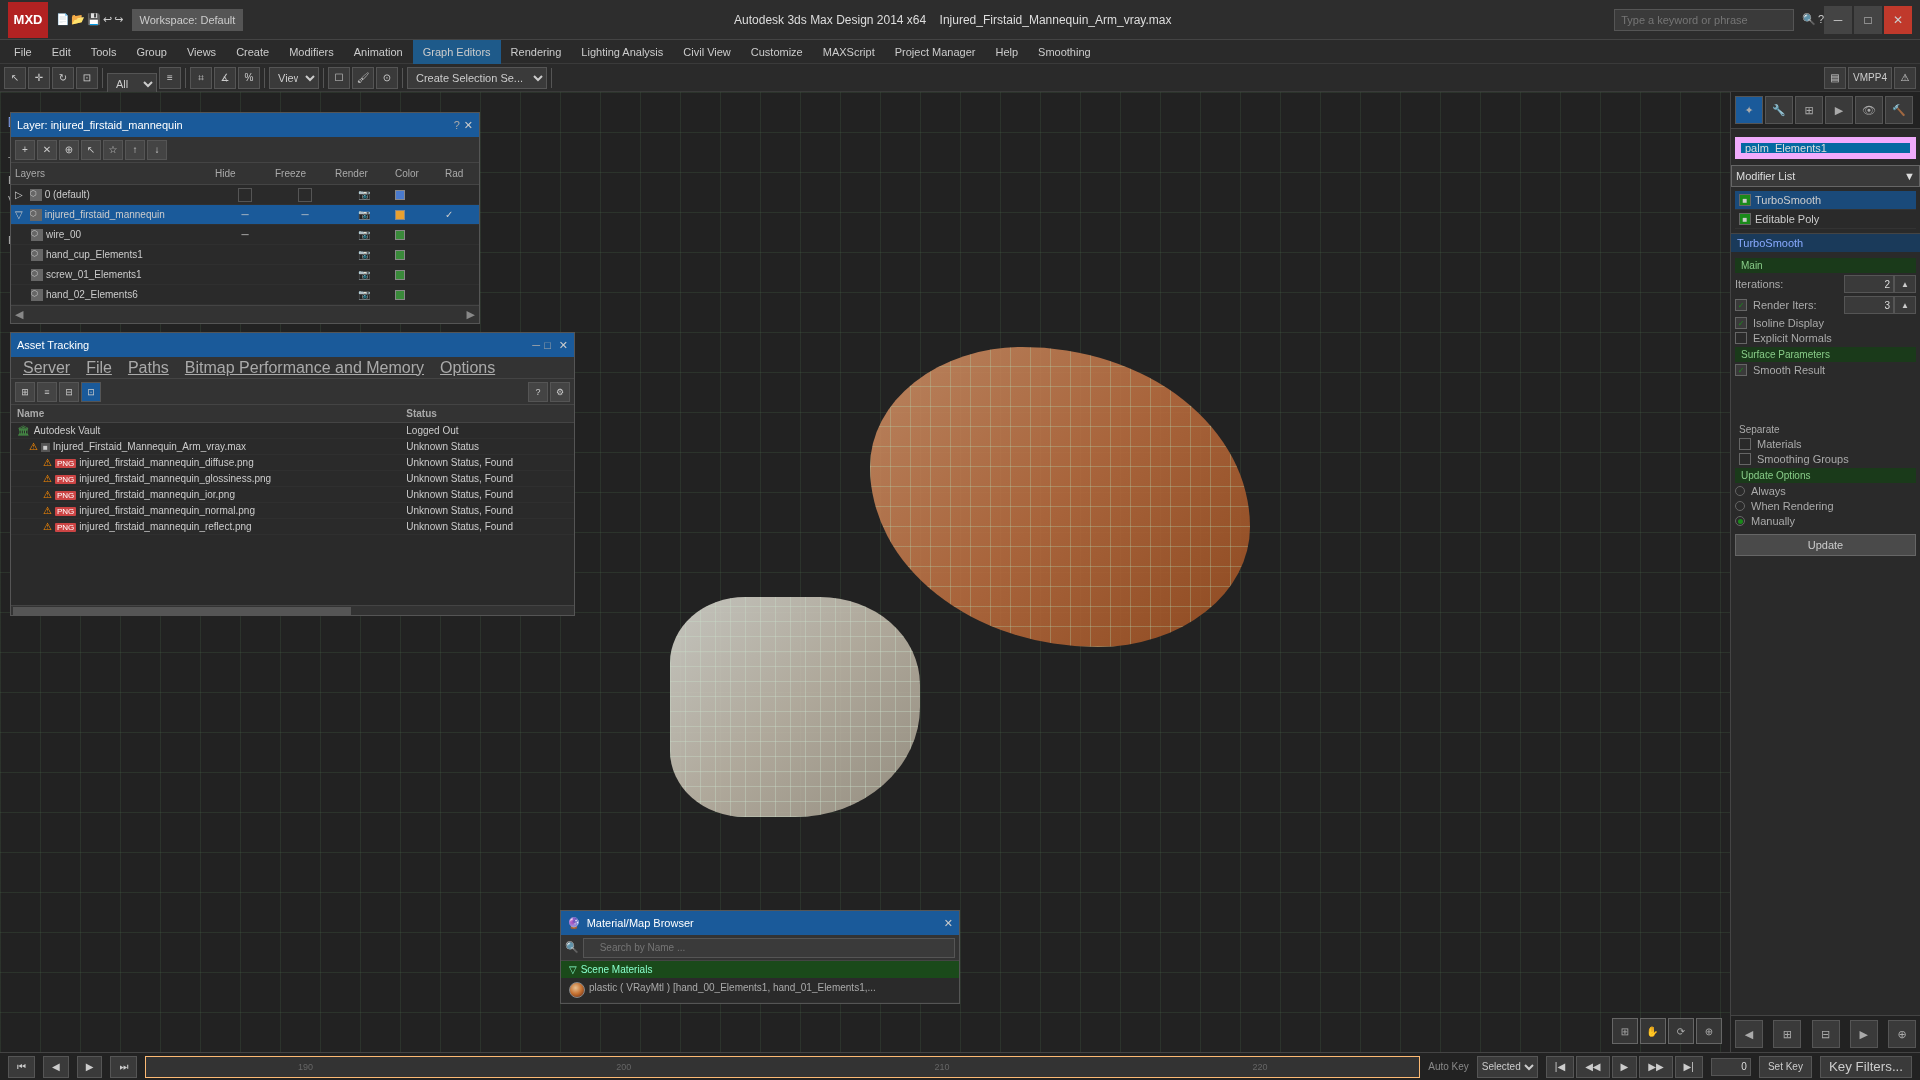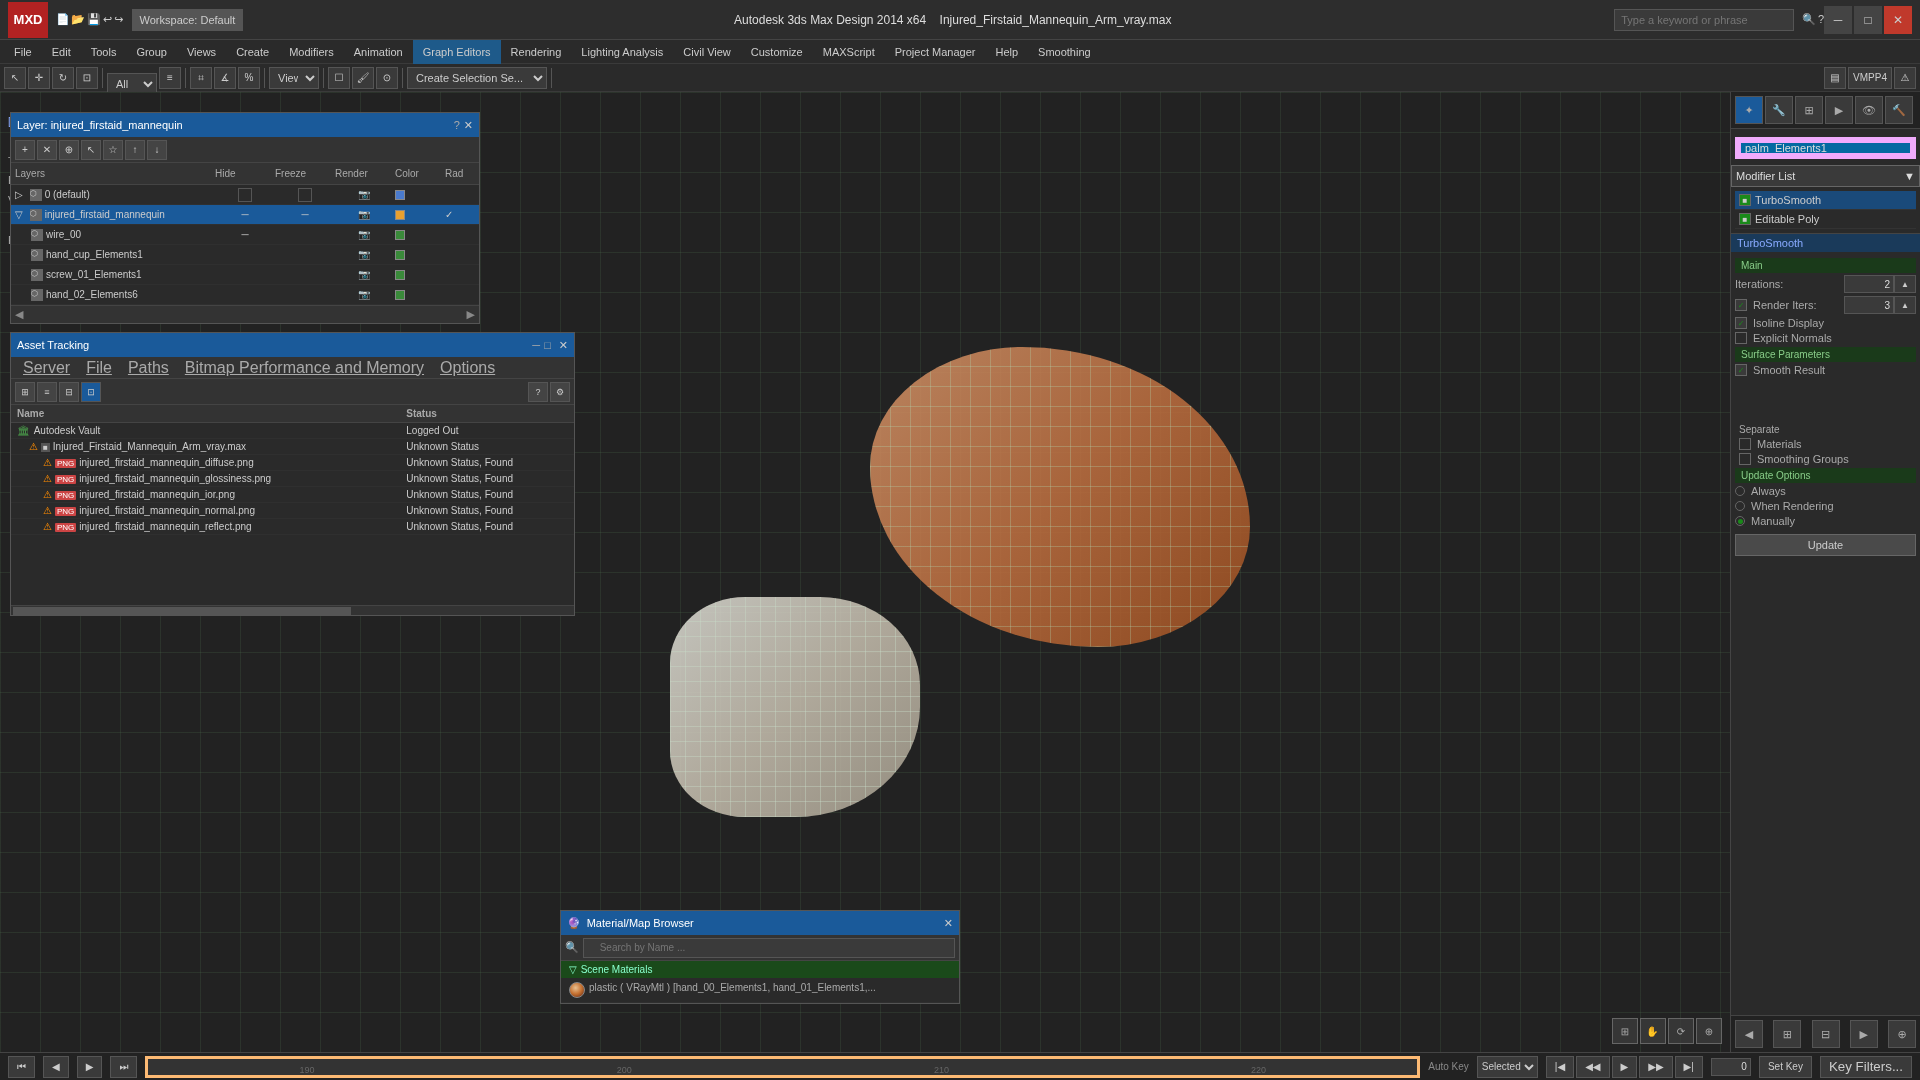--- a/index.html
+++ b/index.html
@@ -98,21 +98,21 @@
     .model-placeholder { position: absolute; top: 50%; left: 50%; transform: translate(-30%, -45%); width: 650px; height: 500px; }
     .arm-shape { position: absolute; top: 0; left: 200px; width: 380px; height: 300px; background: linear-gradient(135deg, #d4956a, #c07040, #a05020); border-radius: 40% 60% 40% 60%; opacity: 0.85; }
     .wireframe-overlay { position: absolute; top: 0; left: 200px; width: 380px; height: 300px; background: repeating-linear-gradient(0deg, rgba(180,220,180,0.3) 0, rgba(180,220,180,0.3) 1px, transparent 1px, transparent 20px), repeating-linear-gradient(90deg, rgba(180,220,180,0.3) 0, rgba(180,220,180,0.3) 1px, transparent 1px, transparent 20px); border-radius: 40% 60% 40% 60%; }
     .hand-shape { position: absolute; bottom: 30px; left: 0; width: 250px; height: 220px; background: linear-gradient(135deg, #e0e0d8, #c8c0b0, #a8a090); border-radius: 30% 40% 50% 30%; opacity: 0.85; }
     .hand-wireframe { position: absolute; bottom: 30px; left: 0; width: 250px; height: 220px; background: repeating-linear-gradient(0deg, rgba(200,220,200,0.4) 0, rgba(200,220,200,0.4) 1px, transparent 1px, transparent 15px), repeating-linear-gradient(90deg, rgba(200,220,200,0.4) 0, rgba(200,220,200,0.4) 1px, transparent 1px, transparent 15px); border-radius: 30% 40% 50% 30%; }
 
     
     #status-bar { position: absolute; bottom: 0; left: 0; right: 0; height: 28px; background: #222; border-top: 1px solid #444; display: flex; align-items: center; padding: 0 8px; gap: 8px; font-size: 10px; color: #888; }
     .status-btn { height: 22px; padding: 0 8px; background: #3a3a3a; border: 1px solid #555; color: #ccc; cursor: pointer; font-size: 10px; }
     #key-filters-btn { height: 22px; padding: 0 8px; background: #3a3a3a; border: 1px solid #555; color: #ccc; cursor: pointer; }
-    .timeline-area { flex: 1; height: 22px; background: #333; border: 3px solid #fdba74; display: flex; align-items: flex-end; overflow: hidden; }
+    .timeline-area { flex: 1; height: 22px; background: #333; border: 1px solid #fdba74; display: flex; align-items: center; overflow: hidden; }
     .auto-key-select { height: 22px; background: #3a3a3a; border: 1px solid #555; color: #ccc; font-size: 10px; }
     .tl-num { flex: 1; text-align: center; font-size: 9px; color: #666; }
 
     
     .right-nav { display: flex; gap: 2px; padding: 4px; background: #222; border-bottom: 1px solid #444; }
     .right-nav-icon { width: 28px; height: 28px; background: #3a3a3a; border: 1px solid #555; display: flex; align-items: center; justify-content: center; font-size: 11px; color: #aaa; cursor: pointer; }
     .right-nav-icon.active { background: #1a5a9a; }
 
     .turbosmooth-header { background: #1a3a5a; padding: 3px 6px; font-size: 11px; color: #8af; display: flex; align-items: center; gap: 4px; }
     .section-header-bar { background: #1a3a1a; padding: 2px 6px; font-size: 10px; color: #8c8; margin: 2px 0; }

